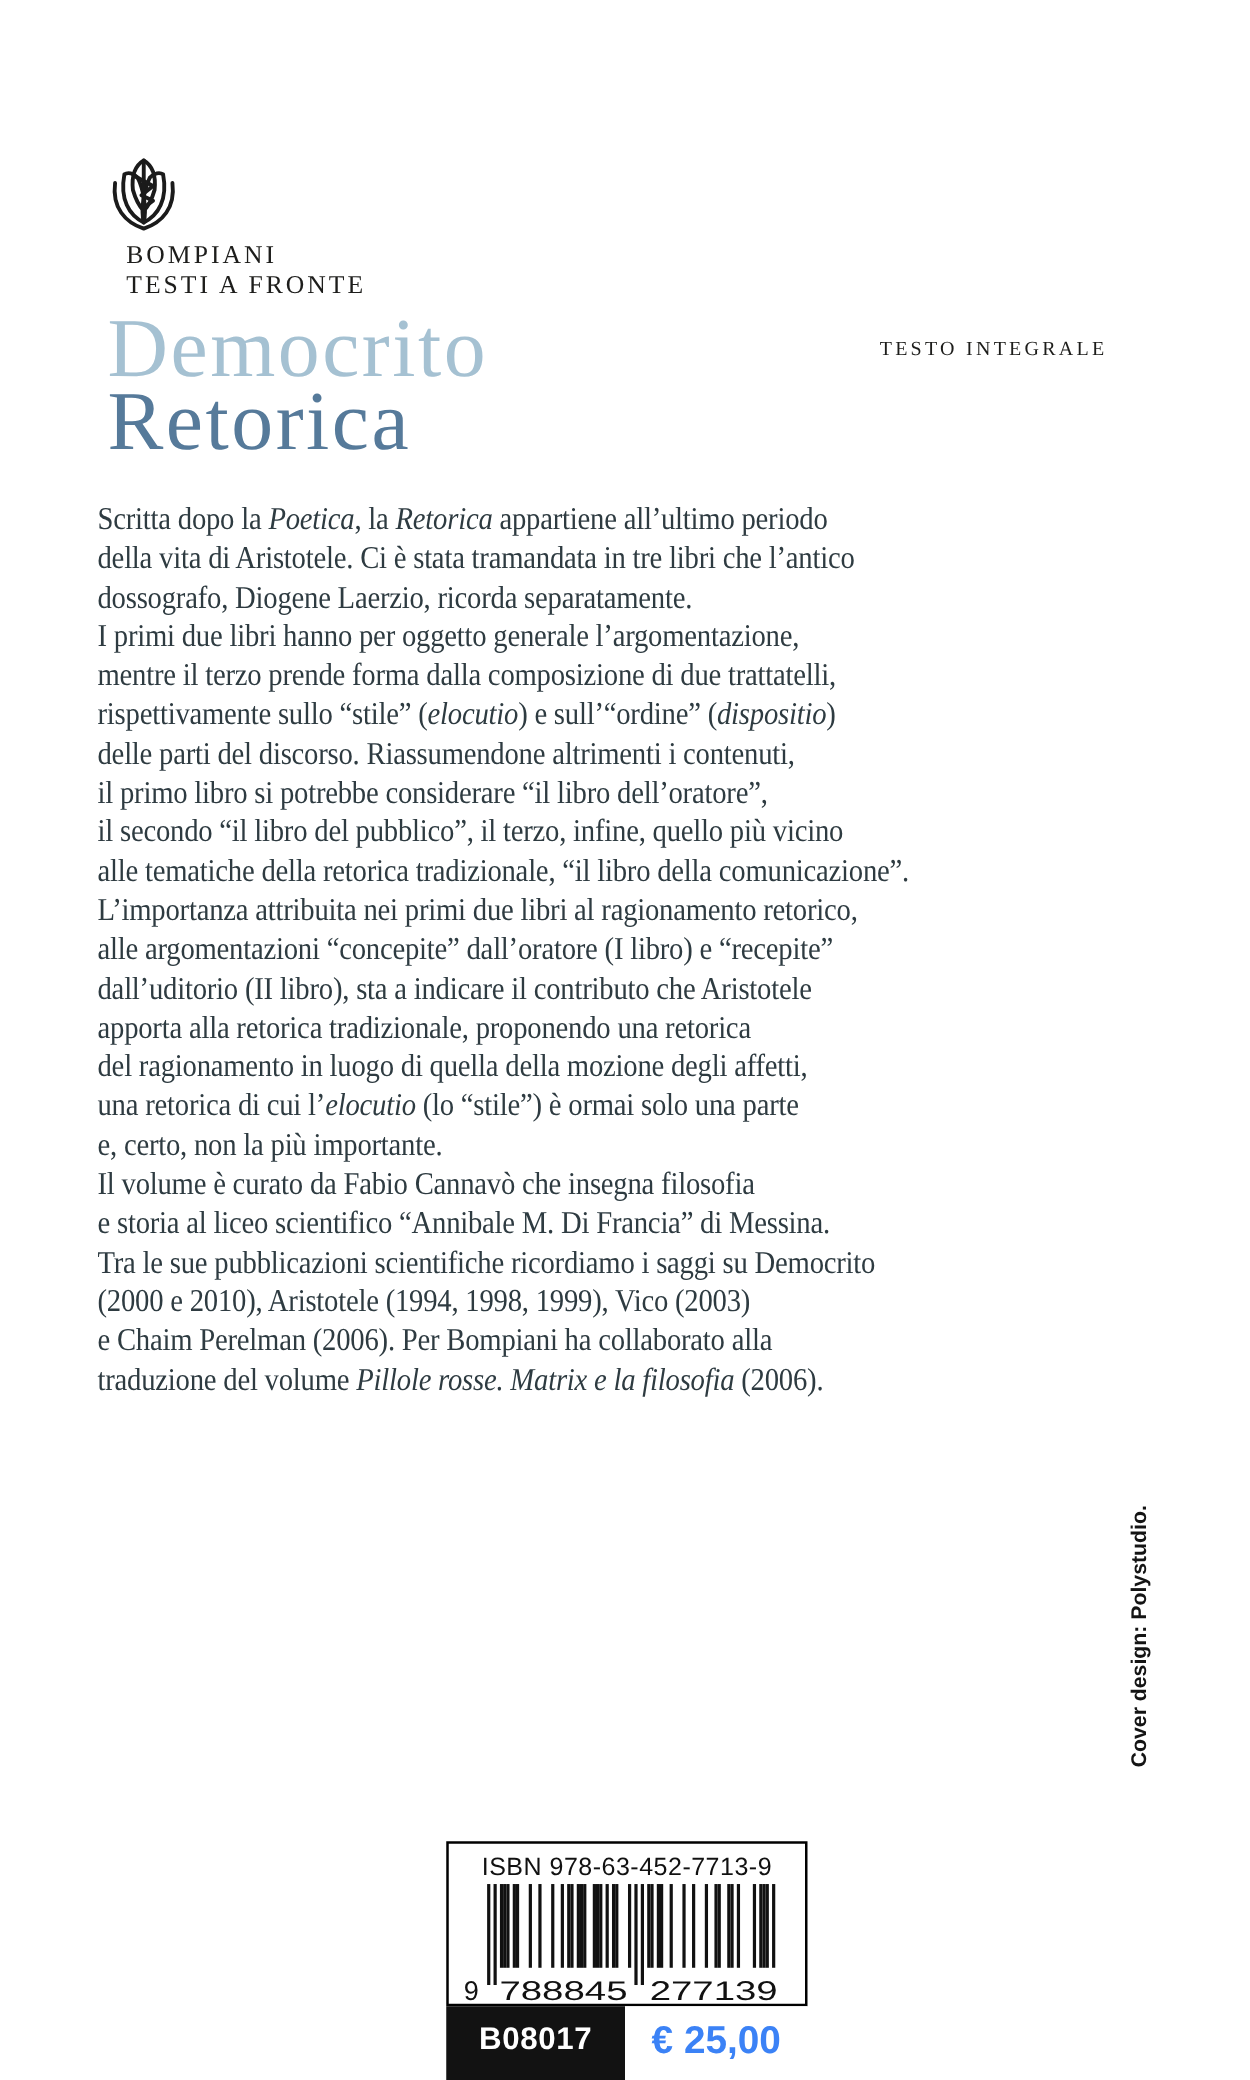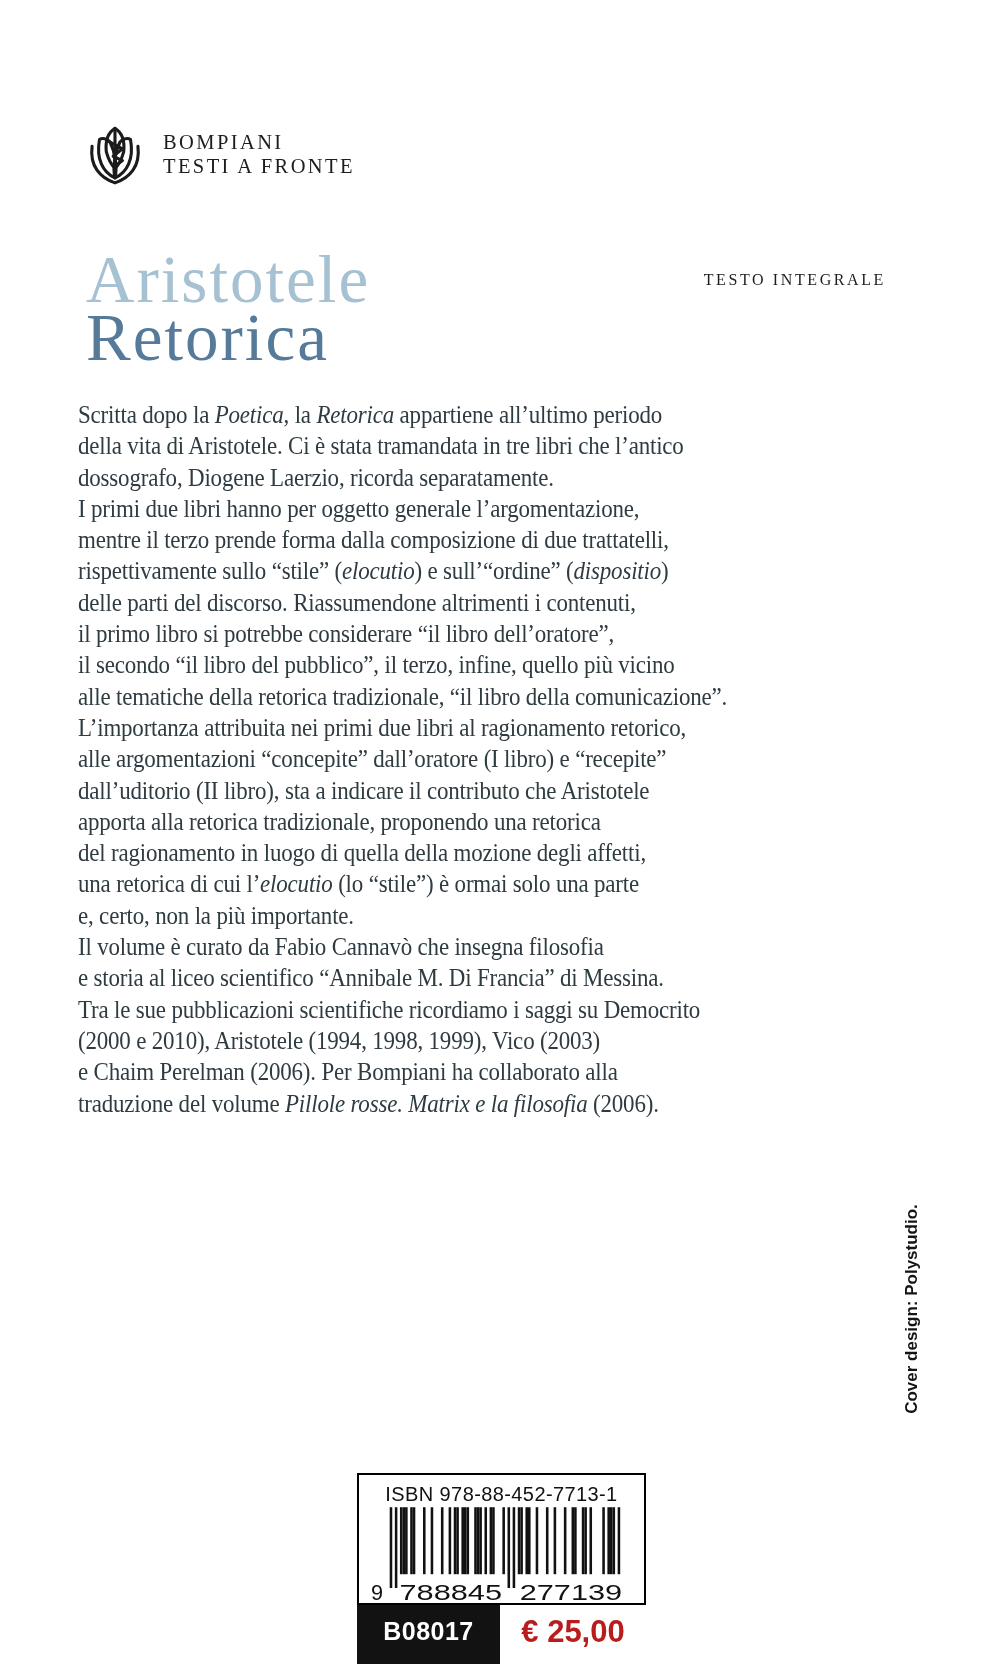--- a/index.html
+++ b/index.html
@@ -8,21 +8,21 @@
   .page {
     position: relative;
     width: 1000px;
     height: 1664px;
     margin: 0 auto;
     background: #ffffff;
     overflow: hidden;
   }
 
   
-  .brand { position: absolute; left: 84px; top: 124px; display: flex; align-items: flex-start; }
+  .brand { position: absolute; left: 84px; top: 124px; display: flex; align-items: flex-start; flex-direction: column; }
   .brand-logo { width: 62px; height: 62px; flex: 0 0 auto; }
   .brand-text { margin-left: 17px; padding-top: 6px; color: #1d1d1b; }
   .brand-line { font-size: 20.5px; letter-spacing: 2.4px; line-height: 24px; white-space: nowrap; }
 
   
   .author {
     position: absolute; left: 86px; top: 248px;
     font-size: 67px; line-height: 62px; letter-spacing: 2px; white-space: nowrap;
   }
   .booktitle {
@@ -76,21 +76,21 @@
   .code-text {
     font-family: "Liberation Sans", sans-serif; font-weight: bold;
     font-size: 25px; color: #ffffff; letter-spacing: 0.5px; padding-bottom: 6px;
   }
   .price-box {
     width: 146px; height: 59px; background: #ffffff;
     display: flex; align-items: center; justify-content: center;
   }
   .price-text {
     font-family: "Liberation Sans", sans-serif; font-weight: bold;
-    font-size: 31px; color: #b91c1c; padding-bottom: 6px; white-space: nowrap;
+    font-size: 31px; color: #3b82f6; padding-bottom: 6px; white-space: nowrap;
   }
 </style>
 </head>
 <body>
 
 <div class="page">
 
   <div class="brand">
     <svg class="brand-logo" viewBox="0 0 100 100" aria-hidden="true">
       <g fill="none" stroke="#1b1b1b" stroke-width="5" stroke-linecap="round" stroke-linejoin="round">
@@ -101,21 +101,21 @@
         <path d="M50 7 L50 72"></path>
         <path d="M38 27 L62 40 L47 52 L62 59 L50 68"></path>
       </g>
     </svg>
     <div class="brand-text">
       <div class="brand-line">BOMPIANI</div>
       <div class="brand-line">TESTI A FRONTE</div>
     </div>
   </div>
 
-  <div class="author" id="author" style="color: rgb(165, 193, 210);">Aristotele</div>
+  <div class="author" id="author" style="color: rgb(165, 193, 210);">Democrito</div>
   <div class="booktitle" id="booktitle" style="color: rgb(86, 122, 154);">Retorica</div>
   <div class="edition">TESTO INTEGRALE</div>
 
   <div class="description" id="description">
       <div class="desc-line"><span>Scritta dopo la </span><em>Poetica</em><span>, la </span><em>Retorica</em><span> appartiene all’ultimo periodo</span></div>
       <div class="desc-line"><span>della vita di Aristotele. Ci è stata tramandata in tre libri che l’antico</span></div>
       <div class="desc-line"><span>dossografo, Diogene Laerzio, ricorda separatamente.</span></div>
       <div class="desc-line"><span>I primi due libri hanno per oggetto generale l’argomentazione,</span></div>
       <div class="desc-line"><span>mentre il terzo prende forma dalla composizione di due trattatelli,</span></div>
       <div class="desc-line"><span>rispettivamente sullo “stile” (</span><em>elocutio</em><span>) e sull’“ordine” (</span><em>dispositio</em><span>)</span></div>
@@ -134,21 +134,21 @@
       <div class="desc-line"><span>e storia al liceo scientifico “Annibale M. Di Francia” di Messina.</span></div>
       <div class="desc-line"><span>Tra le sue pubblicazioni scientifiche ricordiamo i saggi su Democrito</span></div>
       <div class="desc-line"><span>(2000 e 2010), Aristotele (1994, 1998, 1999), Vico (2003)</span></div>
       <div class="desc-line"><span>e Chaim Perelman (2006). Per Bompiani ha collaborato alla</span></div>
       <div class="desc-line"><span>traduzione del volume </span><em>Pillole rosse. Matrix e la filosofia</em><span> (2006).</span></div>
     </div>
 
   <div class="cover-credit">Cover design: Polystudio.</div>
 
   <div class="barcode-box">
-    <div class="isbn-label">ISBN 978-88-452-7713-1</div>
+    <div class="isbn-label">ISBN 978-63-452-7713-9</div>
     <svg class="barcode-svg" id="barcode" width="264" height="97" viewBox="-20 0 268 98" aria-hidden="true">
         <rect x="0.0" y="0" width="2.6" height="82" fill="#111111"></rect>
         <rect x="5.2" y="0" width="2.6" height="82" fill="#111111"></rect>
         <rect x="10.4" y="0" width="2.6" height="68" fill="#111111"></rect>
         <rect x="13.0" y="0" width="2.6" height="68" fill="#111111"></rect>
         <rect x="15.6" y="0" width="2.6" height="68" fill="#111111"></rect>
         <rect x="20.8" y="0" width="2.6" height="68" fill="#111111"></rect>
         <rect x="23.4" y="0" width="2.6" height="68" fill="#111111"></rect>
         <rect x="33.8" y="0" width="2.6" height="68" fill="#111111"></rect>
         <rect x="41.6" y="0" width="2.6" height="68" fill="#111111"></rect>

